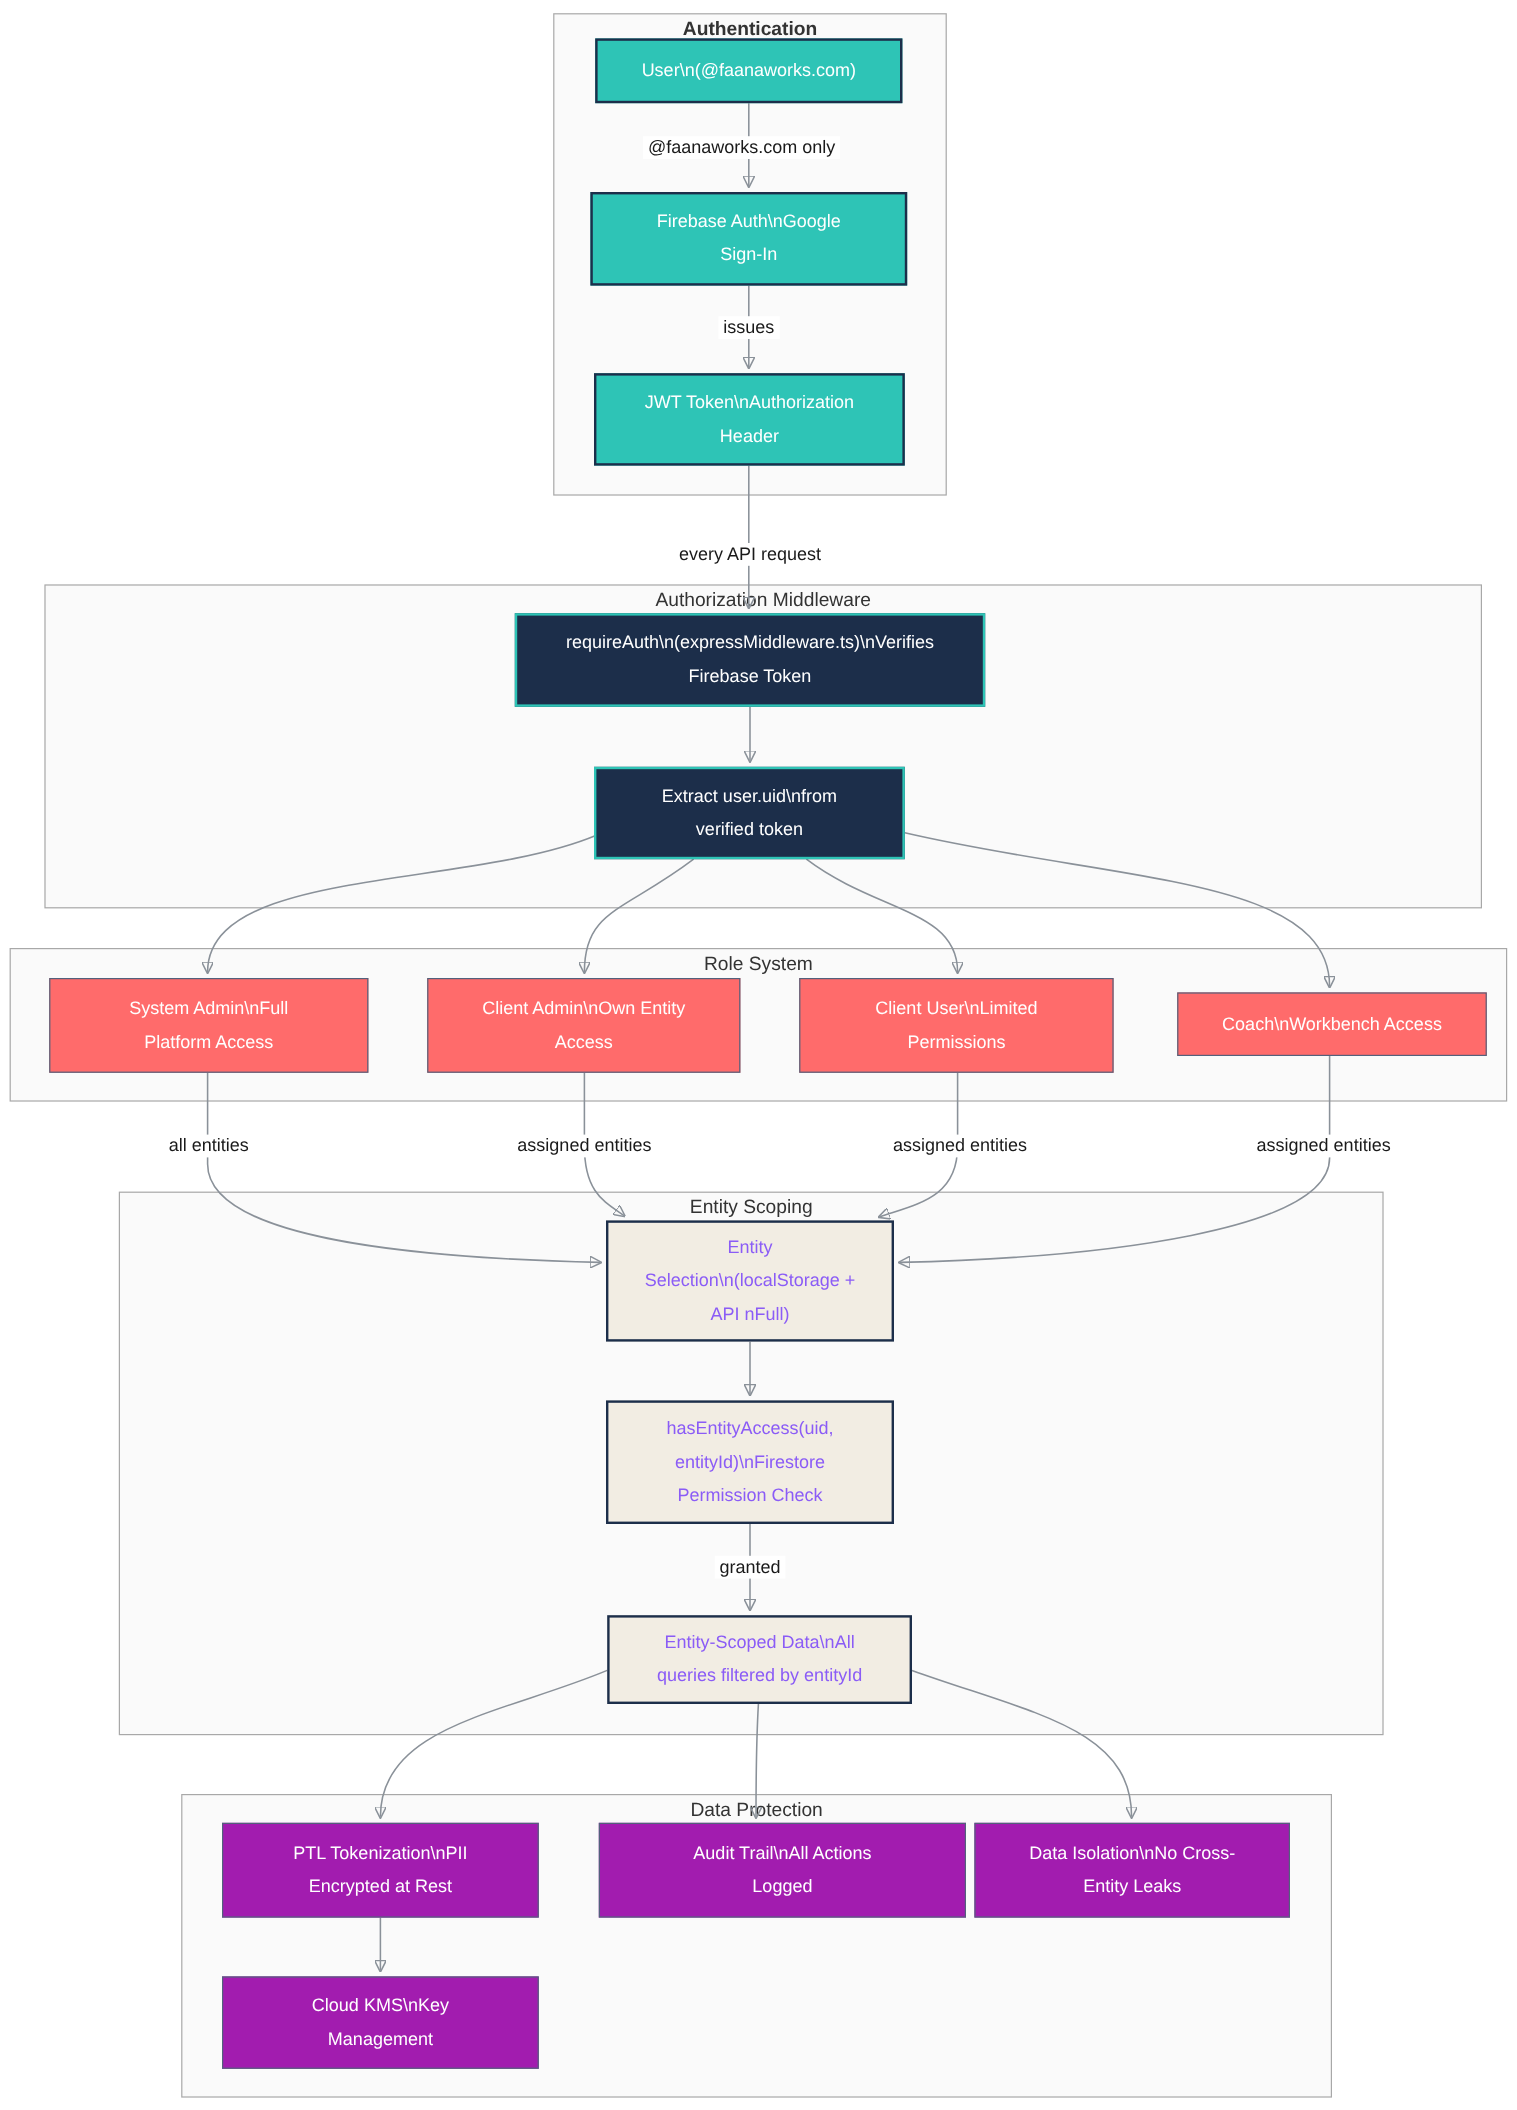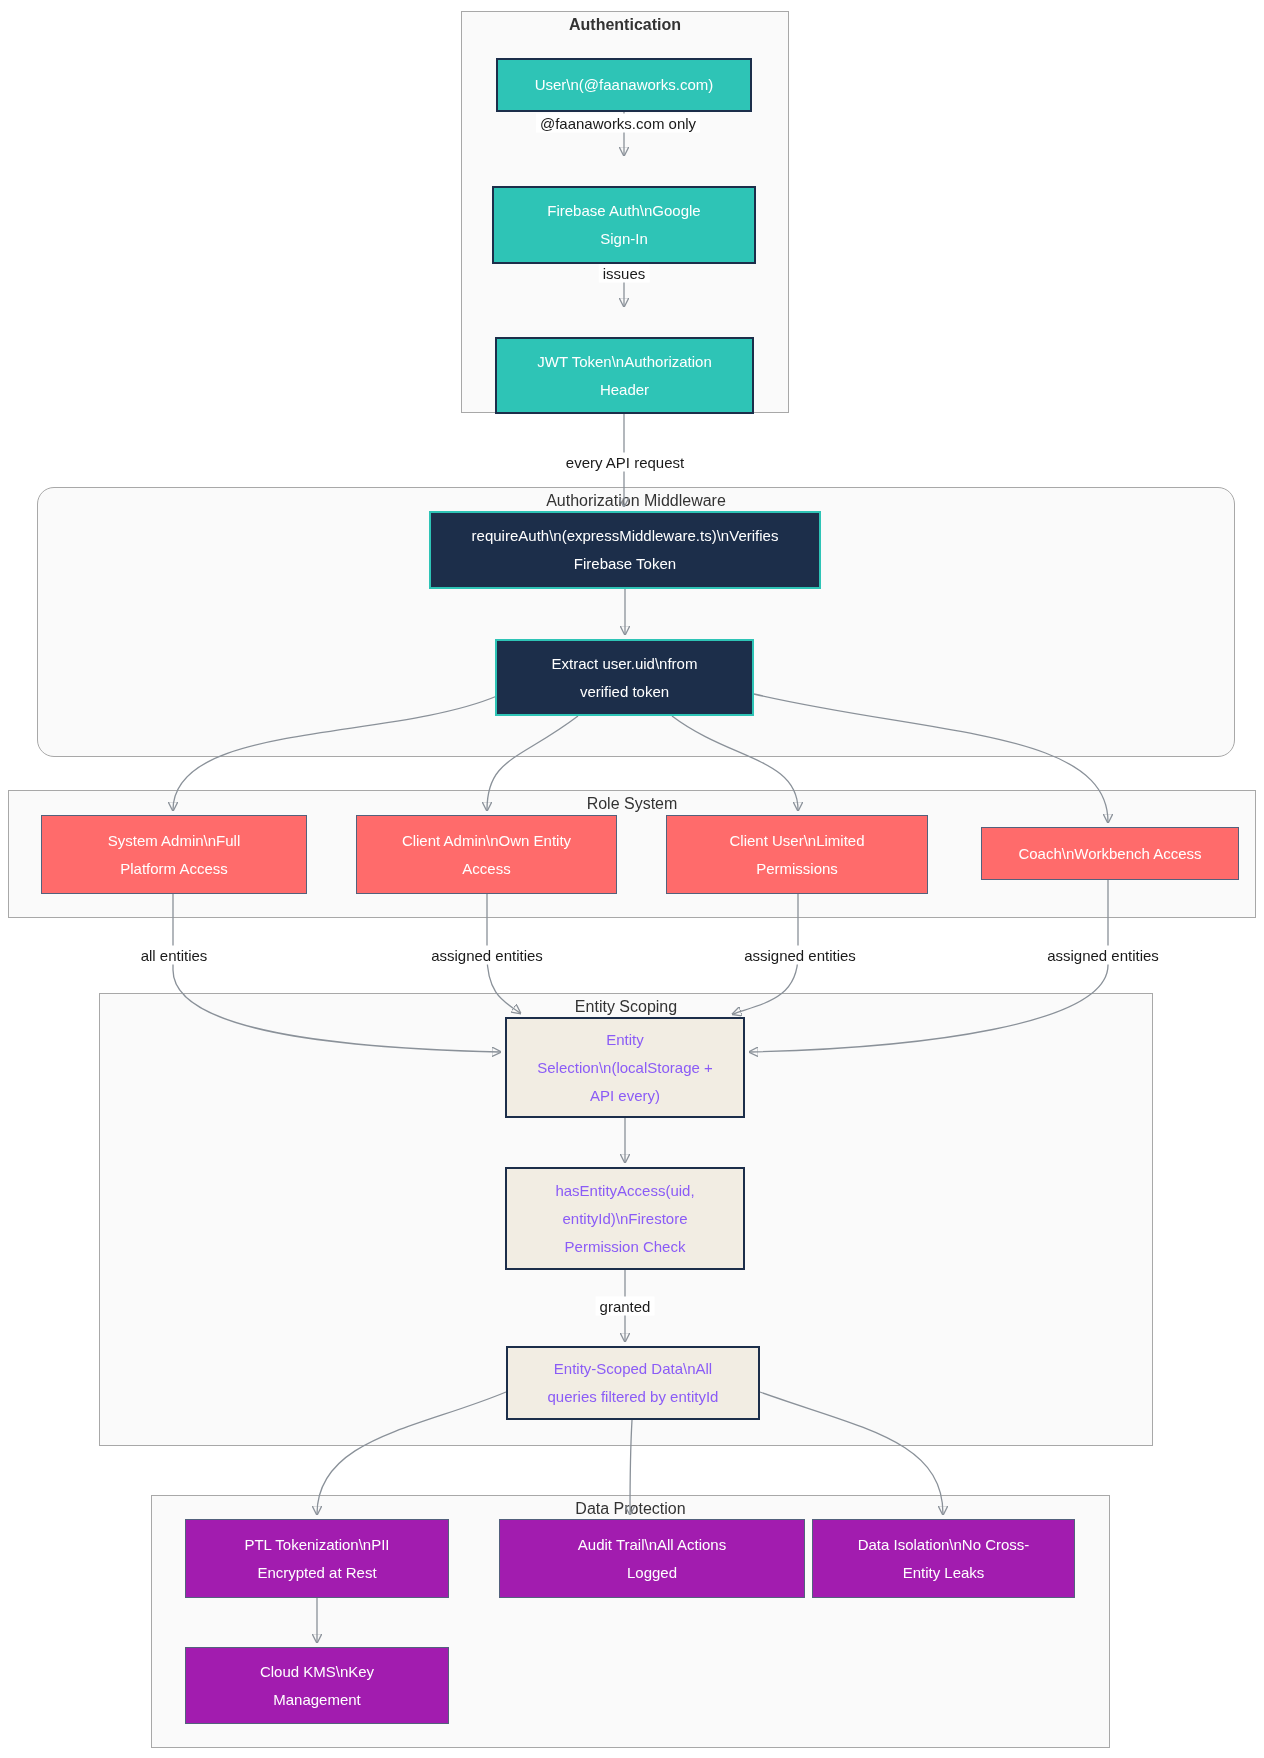--- a/index.html
+++ b/index.html
@@ -17,29 +17,29 @@
 
   
   .edge-label{position:absolute;transform:translate(-50%,-50%);background:#ffffff;
               padding:1px 4px;font-size:15px;color:#1a1a1a;white-space:nowrap;z-index:3;}
 
   
   .node{position:absolute;box-sizing:border-box;display:flex;flex-direction:column;
         justify-content:center;align-items:center;text-align:center;font-size:15px;
         line-height:28px;z-index:4;}
   .node span{display:block;white-space:nowrap;}
-  .teal {background:#2ec4b6;border:2px solid #1c2e4a;color:#ffffff;margin-top:26px;}
+  .teal {background:#2ec4b6;border:2px solid #1c2e4a;color:#ffffff;}
   .navy {background:#1c2e4a;border:2px solid #2ec4b6;color:#ffffff;}
   .red  {background:#ff6b6b;border:1px solid #53617c;color:#ffffff;}
   .cream{background:#f2ede3;border:2px solid #1c2e4a;color:#8b5cf6;}
   .green{background:#a21caf;border:1px solid #53617c;color:#ffffff;}
 
   
   #g-auth  {left:461px;top:11px;  width:328px; height:402px;font-weight:bold;}
-  #g-mw    {left:37px; top:487px; width:1198px;height:270px;border-radius:17px;}
+  #g-mw    {left:37px; top:487px; width:1198px;height:270px;}
   #g-roles {left:8px;  top:790px; width:1248px;height:128px;}
   #g-scope {left:99px; top:993px; width:1054px;height:453px;}
   #g-data  {left:151px;top:1495px;width:959px; height:253px;}
 
   
   #n-user    {left:496px;top:32px;  width:256px;height:54px;}
   #n-firebase{left:492px;top:160px; width:264px;height:78px;}
   #n-jwt     {left:495px;top:311px; width:259px;height:77px;}
   #n-reqauth {left:429px;top:511px; width:392px;height:78px;}
   #n-extract {left:495px;top:639px; width:259px;height:77px;}
@@ -151,21 +151,21 @@
   <div class="node red" id="n-cluser">
     <span>Client User\nLimited</span>
     <span>Permissions</span>
   </div>
   <div class="node red" id="n-coach">
     <span>Coach\nWorkbench Access</span>
   </div>
   <div class="node cream" id="n-esel">
     <span>Entity</span>
     <span>Selection\n(localStorage +</span>
-    <span>API every)</span>
+    <span>API nFull)</span>
   </div>
   <div class="node cream" id="n-hea">
     <span>hasEntityAccess(uid,</span>
     <span>entityId)\nFirestore</span>
     <span>Permission Check</span>
   </div>
   <div class="node cream" id="n-escoped">
     <span>Entity-Scoped Data\nAll</span>
     <span>queries filtered by entityId</span>
   </div>

